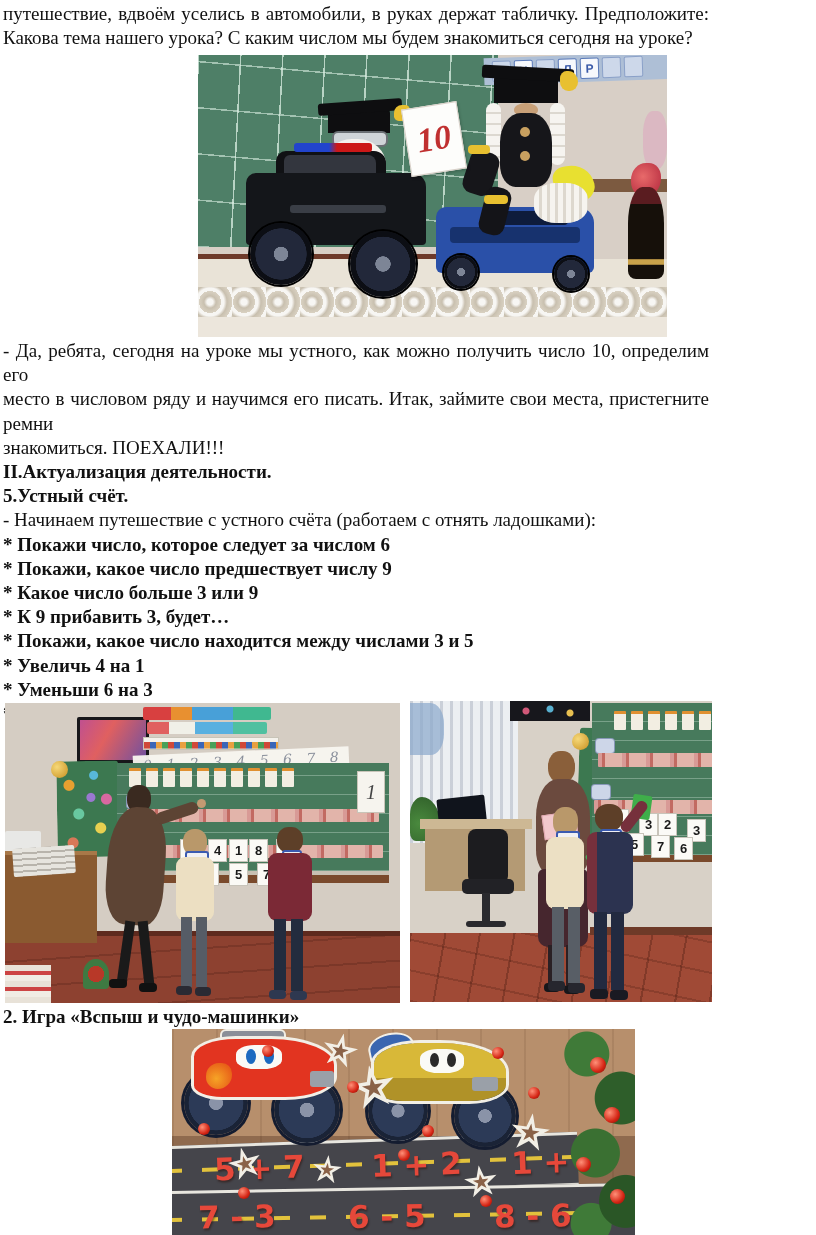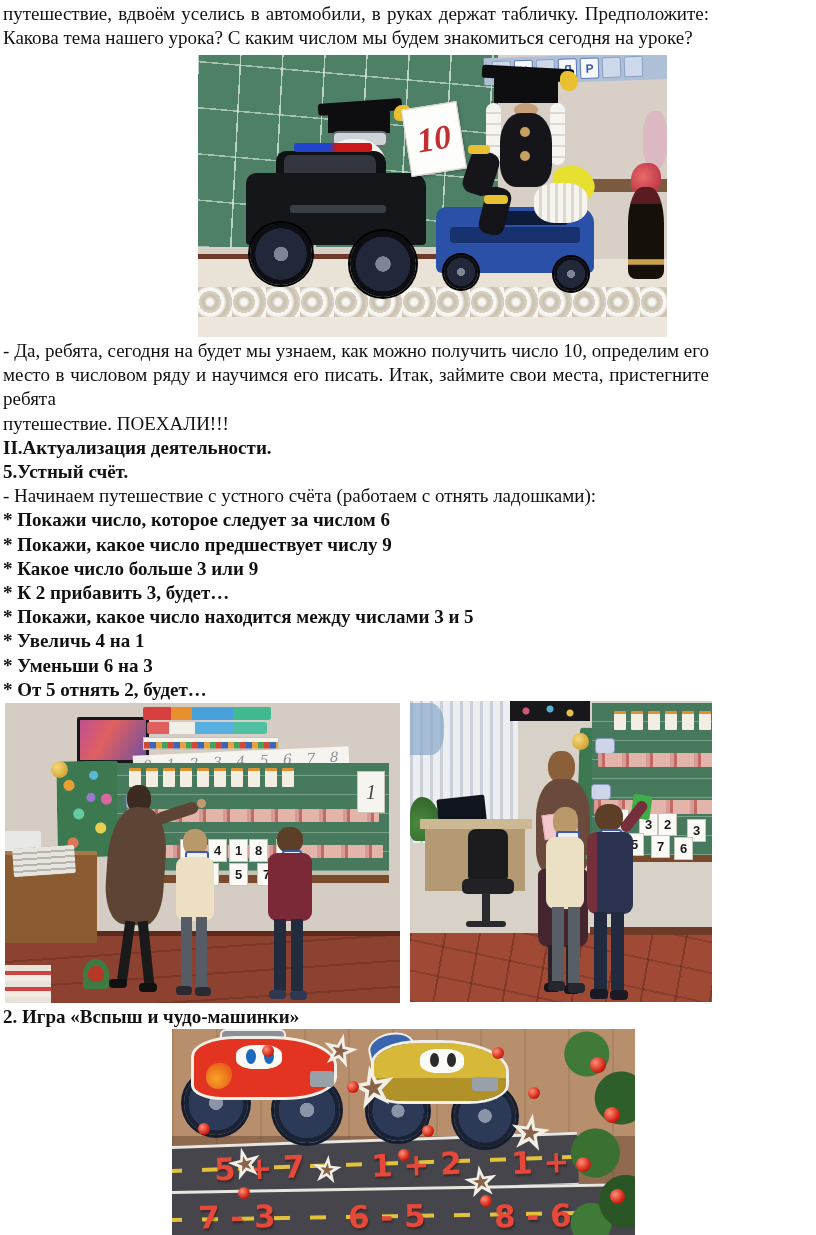--- a/index.html
+++ b/index.html
@@ -146,30 +146,30 @@
     <div class="abs" style="left:286px;top:140px;width:24px;height:9px;background:#e8c030;border-radius:4px;"></div>
     <div class="abs" style="left:356px;top:110px;width:40px;height:38px;background:#e8e030;border-radius:30% 60% 40% 60%;transform:rotate(-12deg);"></div>
     <div class="abs" style="left:336px;top:128px;width:54px;height:40px;background:repeating-linear-gradient(90deg,#f6f4ef 0 5px,#ddd8ce 5px 8px);border-radius:40%;"></div>
 
     <div class="abs p1-sign">
         <span>10</span>
       </div>
   </div>
 
   <div class="abs txt" style="left:3px;right:3px;top:339px;">
-    <div class="jline">- Да, ребята, сегодня на будет мы узнаем, как можно получить число 10, определим его</div>
-    <div class="jline">место в числовом ряду и научимся его писать. Итак, займите свои места, пристегните ребята</div>
-    <div>путешествие. ПОЕХАЛИ!!!</div>
+    <div class="jline">- Да, ребята, сегодня на уроке мы устного, как можно получить число 10, определим его</div>
+    <div class="jline">место в числовом ряду и научимся его писать. Итак, займите свои места, пристегните ремни</div>
+    <div>знакомиться. ПОЕХАЛИ!!!</div>
     <div class="b">II.Актуализация деятельности.</div>
     <div class="b">5.Устный счёт.</div>
     <div>- Начинаем путешествие с устного счёта (работаем с отнять ладошками):</div>
     <div class="b">* Покажи число, которое следует за числом 6</div>
     <div class="b">* Покажи, какое число предшествует числу 9</div>
     <div class="b">* Какое число больше 3 или 9</div>
-    <div class="b">* К 2 прибавить 3, будет…</div>
+    <div class="b">* К 9 прибавить 3, будет…</div>
     <div class="b">* Покажи, какое число находится между числами 3 и 5</div>
     <div class="b">* Увеличь 4 на 1</div>
     <div class="b">* Уменьши 6 на 3</div>
     <div class="b">* От 5 отнять 2, будет…</div>
     <div class="red-line" style="margin-right:70px;">7 8 9 5 4 6 3 2</div>
   </div>
 
   <div class="photo" style="left:5px;top:703px;width:395px;height:300px;background:#d5cdc3;">
     <div class="abs" style="left:0;top:232px;width:395px;height:68px;background:#8d4130;background-image:repeating-linear-gradient(176deg,rgba(40,10,5,.18) 0 2px,transparent 2px 26px);"></div>
     <div class="abs" style="left:0;top:228px;width:395px;height:5px;background:#5e2a1e;"></div>

